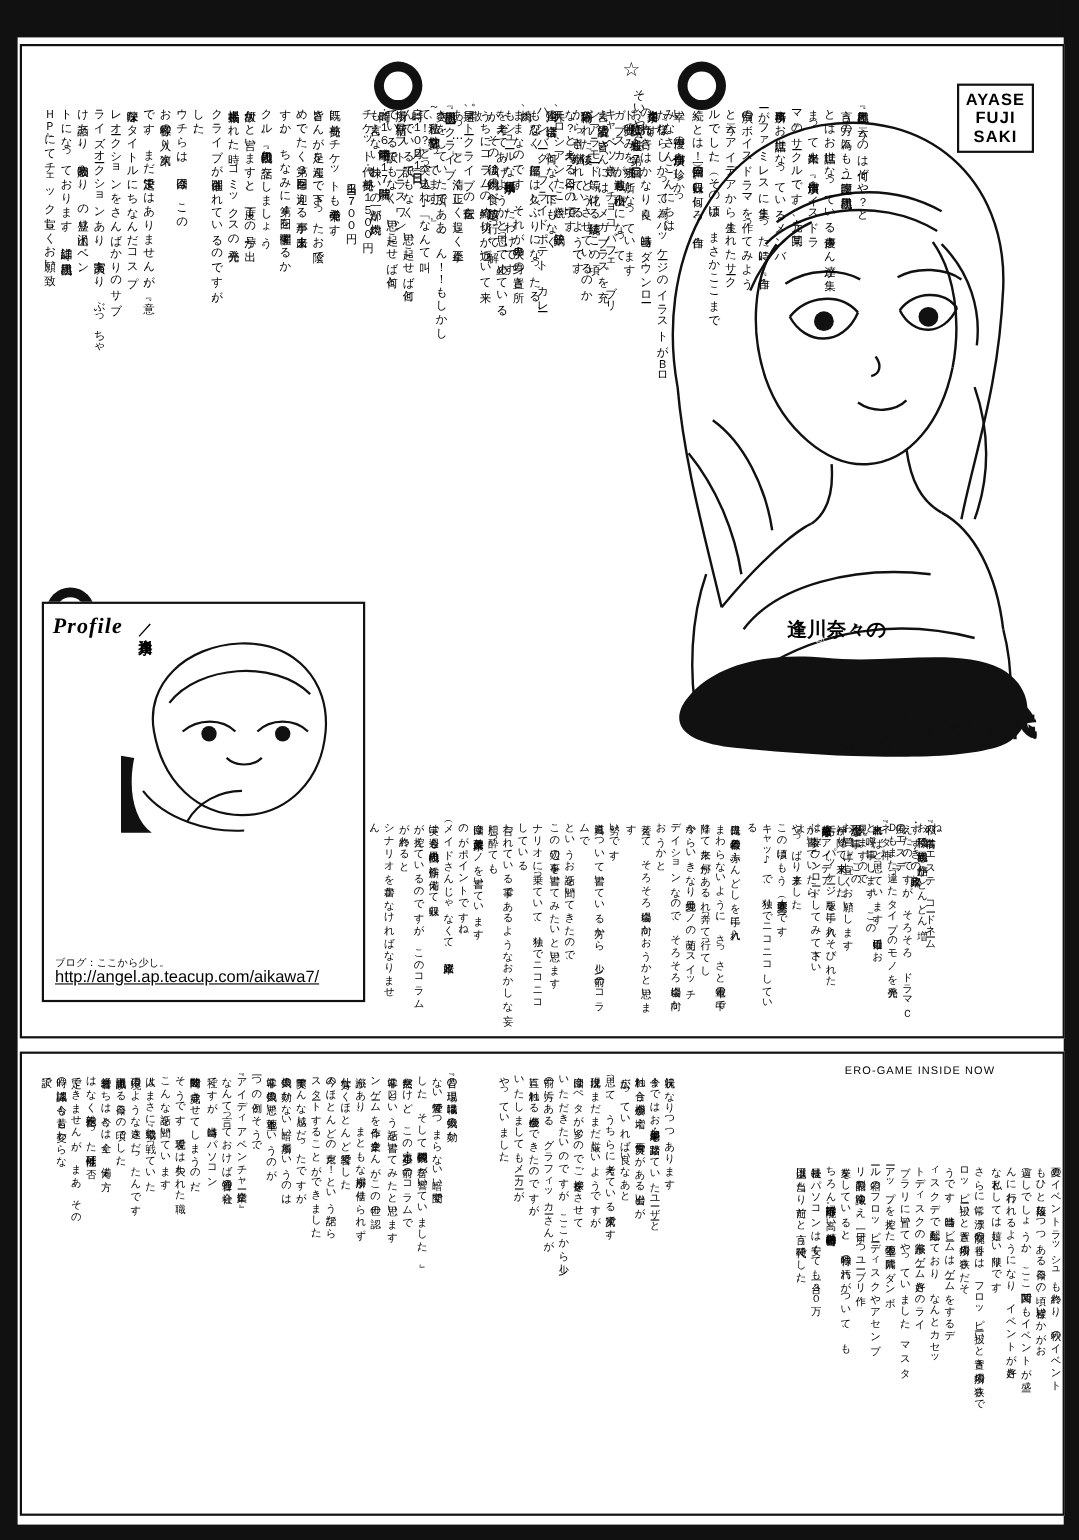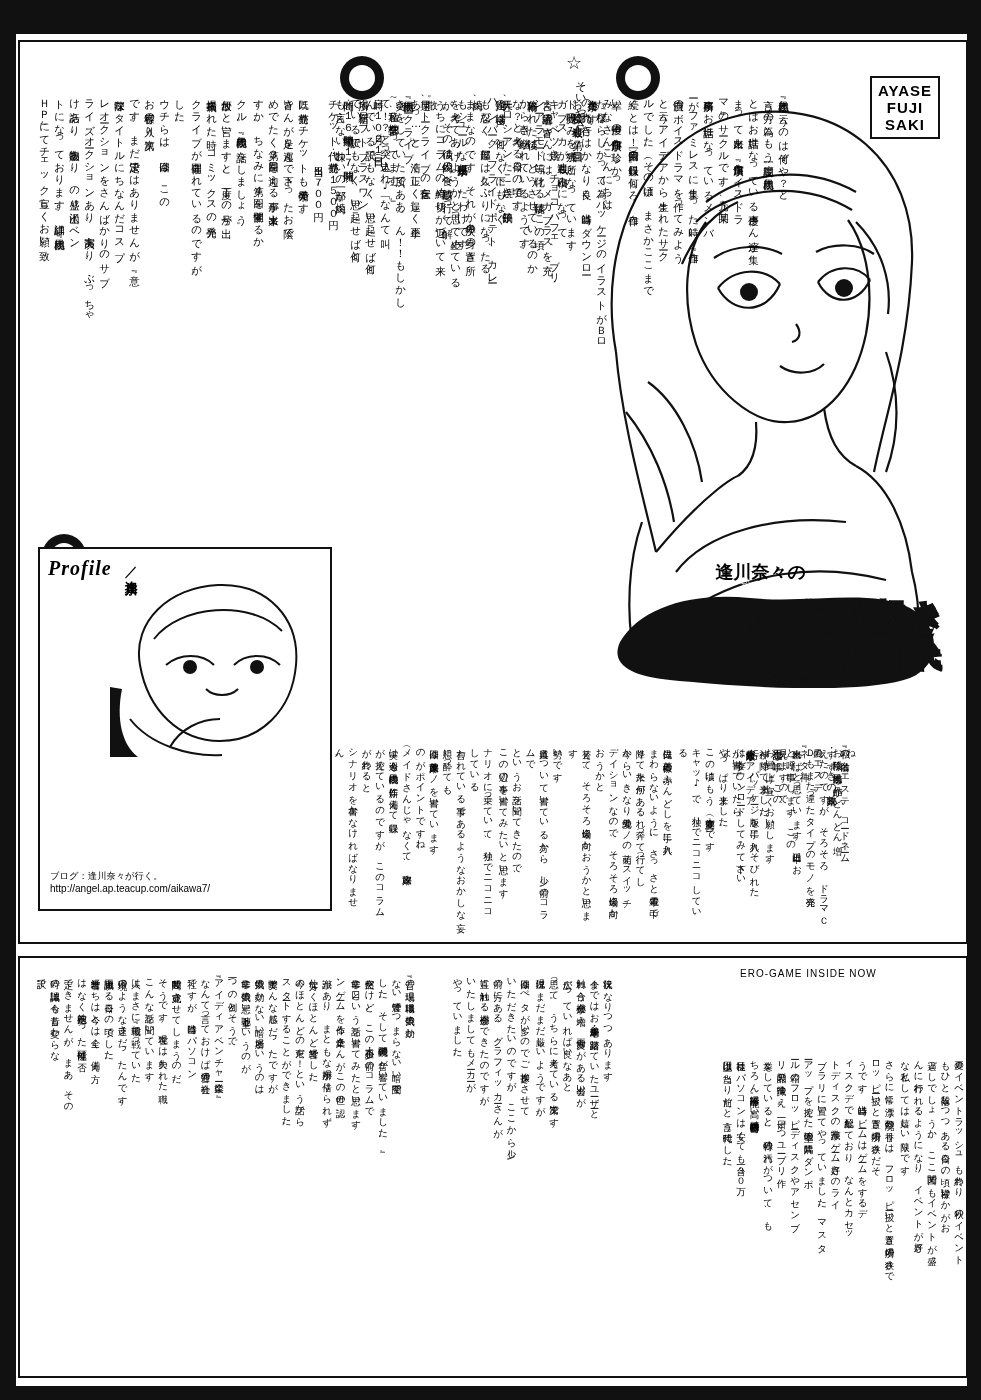--- a/index.html
+++ b/index.html
@@ -49,28 +49,28 @@
   
   .profile{position:absolute;left:18px;top:505px;width:290px;height:360px;border:2px solid #111;background:#fff;}
   .profile-title{position:absolute;left:8px;top:8px;font-family:"Liberation Serif",serif;
     font-style:italic;font-size:20px;font-weight:bold;letter-spacing:1px;}
   .profile-title .jp{writing-mode:vertical-rl;font-style:normal;font-size:13px;display:inline-block;
     margin-left:4px;font-family:"DejaVu Sans",sans-serif;}
   .profile-pic{position:absolute;left:70px;top:20px;width:210px;height:190px;}
   .profile-text{position:absolute;left:10px;top:218px;width:268px;font-family:"DejaVu Sans",sans-serif;
     font-size:9.3px;line-height:13px;text-align:justify;}
   .profile-blog{position:absolute;left:10px;bottom:14px;font-family:"DejaVu Sans",sans-serif;font-size:9.3px;line-height:13px;}
-  .profile-blog .url{font-family:"Liberation Sans",sans-serif;font-size:10px;}
+  .profile-blog .url{font-family:"Liberation Sans",sans-serif;font-size:15px;text-decoration:underline;}
 
   
   .lower{position:absolute;left:18px;top:956px;width:946px;height:418px;border:2px solid #111;background:#fff;}
   .lower-head{position:absolute;right:8px;top:6px;width:218px;height:78px;}
   .lower-head .hl1{font-family:"DejaVu Sans",sans-serif;font-weight:bold;font-size:22px;letter-spacing:1px;
     color:#fff;-webkit-text-stroke:2px #111;text-shadow:2px 2px 0 #111;line-height:26px;}
-  .lower-head .hl2{font-family:"Liberation Sans",sans-serif;font-size:10px;letter-spacing:1px;margin-top:4px;}
+  .lower-head .hl2{font-family:"Liberation Sans",sans-serif;font-size:10px;letter-spacing:1px;margin-top:4px;margin-left:28px;}
 
   .sun{position:absolute;width:44px;height:44px;border-radius:50%;background:#111;}
   .sun::before{content:"";position:absolute;left:9px;top:9px;width:26px;height:26px;border-radius:50%;
     background:#fff;}
   .sun-star{position:absolute;color:#fff;font-size:11px;}
 </style>
 </head>
 <body>
 
 <div class="page">
@@ -141,21 +141,20 @@
       <div class="signature" style="white-space:pre;"><span>AYASE
 FUJI
 SAKI</span></div>
 
       <div class="title-blob">
         <svg viewBox="0 0 340 120" width="340" height="120">
           <path d="M10 74 C30 40 80 24 140 30 C200 36 260 20 300 40 C330 56 334 96 300 110 C250 128 120 118 60 112 C20 108 0 96 10 74 Z" fill="#111"></path>
         </svg>
       </div>
       <div style="position:absolute;right:150px;bottom:108px;font-family:'DejaVu Sans',sans-serif;font-size:18px;font-weight:bold;">逢川奈々の</div>
-      <div class="title-main">奈々転八起き</div>
       <div class="title-sub">チケット代</div>
       <div class="title-ruby">ななころびやおき</div>
       <div class="star" style="left:10px;top:0px;">☆</div>
       <div class="star" style="right:200px;bottom:96px;color:#fff;">☆</div>
     </div>
 
     <div class="sun" style="left:320px;top:14px;">
       <span class="sun-star" style="left:15px;top:13px;">★</span>
     </div>
     <div class="sun" style="left:22px;top:492px;">
@@ -303,21 +302,21 @@
             <path d="M60 178 C70 160 90 150 110 150"></path>
           </g>
           <g fill="#111">
             <circle cx="80" cy="98" r="7"></circle>
             <circle cx="147" cy="98" r="7"></circle>
             <path d="M12 120 C6 150 12 176 28 188 L0 188 L0 118 Z"></path>
           </g>
         </svg>
       </div>
       <div class="profile-blog">
-        <div>ブログ：逢川奈々が行く。</div>
+        <div>ブログ：ここから少し。</div>
         <div class="url">http://angel.ap.teacup.com/aikawa7/</div>
       </div>
     </div>
   </div>
 
   <div class="lower">
     <div class="lower-head">
       <div class="hl2">ERO-GAME INSIDE NOW</div>
     </div>
 

